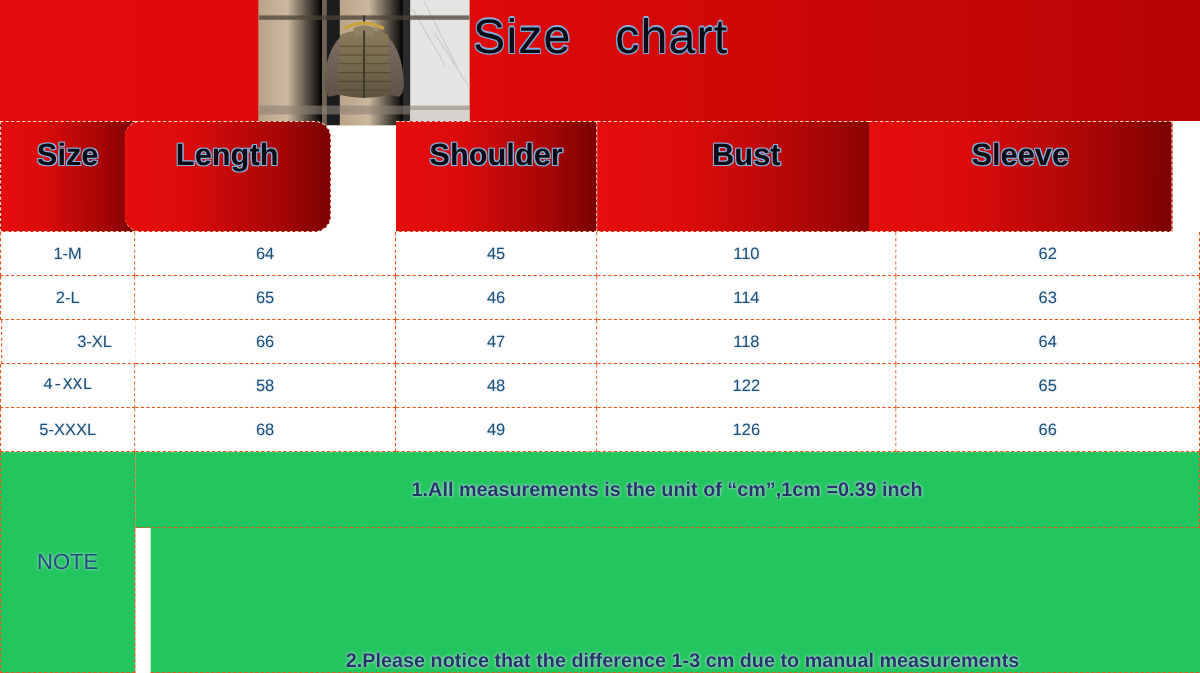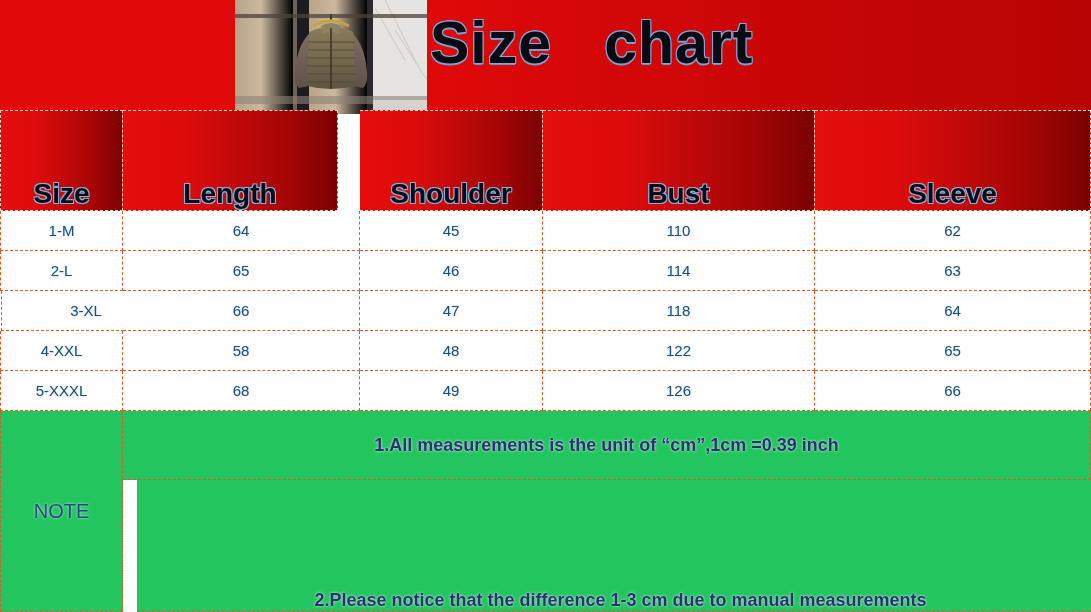--- a/index.html
+++ b/index.html
@@ -24,22 +24,22 @@
     left: 0;
     top: 0;
     width: 1091px;
     height: 110px;
     background: linear-gradient(to right, #e20a0a 0%, #e00909 38%, #c80606 72%, #b80404 100%);
   }
   .banner-title {
     position: absolute;
     left: 430px;
     top: 9px;
-    font-size: 59px;
-    font-weight: bold;
+    font-size: 44px;
+    font-weight: normal;
     letter-spacing: 1px;
     color: #0a0a12;
     white-space: pre;
     text-shadow:
       -1px -1px 0 #7ea8d8, 1px -1px 0 #7ea8d8,
       -1px  1px 0 #7ea8d8, 1px  1px 0 #7ea8d8,
        0   -1.5px 0 #8fb6e2, 0 1.5px 0 #6d96c6;
   }
 
   
@@ -75,21 +75,21 @@
   .cell.toprow { border-top: 1.5px dashed #e8561f; }
 
   .hcell {
     background: linear-gradient(to right, #e50d0d 0%, #dd0b0b 30%, #a40505 78%, #7a0202 100%);
     border-right-color: #ffd9c4;
     border-bottom-color: #ffd9c4;
     align-items: flex-start;
     padding-top: 14px;
   }
   .hcell.first { border-left-color: #ffd9c4; }
-  .hcell.toprow { border-top-color: #ffd9c4; align-items: flex-end; }
+  .hcell.toprow { border-top-color: #ffd9c4; }
   .hlabel {
     font-size: 28px;
     font-weight: bold;
     color: #0b0b14;
     text-shadow:
       -1px -1px 0 #88b0dd, 1px -1px 0 #88b0dd,
       -1px  1px 0 #88b0dd, 1px  1px 0 #88b0dd;
   }
 
   .dcell { background: #ffffff; }
@@ -177,30 +177,30 @@
 
       <path d="M96 28 L96 89" stroke="#3c3528" stroke-width="1.6"></path>
     </svg>
   </div>
 
   <div class="tbl">
 
     <div class="cell hcell first toprow" style="left:0;top:0;width:123px;height:101px;">
       <span class="hlabel">Size</span>
     </div>
-    <div class="cell hcell toprow" style="left:123px;top:0;width:215px;height:101px;">
+    <div class="cell hcell toprow" style="left:113px;top:0;width:188px;height:101px;border-radius:15px;">
       <span class="hlabel">Length</span>
     </div>
     <div class="cell hcell toprow" style="left:360px;top:0;width:183px;height:101px;">
       <span class="hlabel">Shoulder</span>
     </div>
     <div class="cell hcell toprow" style="left:543px;top:0;width:272px;height:101px;">
       <span class="hlabel">Bust</span>
     </div>
-    <div class="cell hcell toprow" style="left:815px;top:0;width:276px;height:101px;">
+    <div class="cell hcell toprow" style="left:790px;top:0;width:276px;height:101px;">
       <span class="hlabel">Sleeve</span>
     </div>
 
     <div class="cell dcell first" style="left:0;top:101px;width:123px;height:40px;">
       <span class="dtext">1-M</span>
     </div>
     <div class="cell dcell" style="left:123px;top:101px;width:237px;height:40px;">
       <span class="dtext">64</span>
     </div>
     <div class="cell dcell" style="left:360px;top:101px;width:183px;height:40px;">
@@ -238,21 +238,21 @@
     <div class="cell dcell" style="left:360px;top:181px;width:183px;height:40px;">
       <span class="dtext">47</span>
     </div>
     <div class="cell dcell" style="left:543px;top:181px;width:272px;height:40px;">
       <span class="dtext">118</span>
     </div>
     <div class="cell dcell" style="left:815px;top:181px;width:276px;height:40px;">
       <span class="dtext">64</span>
     </div>
 
-    <div class="cell dcell first" style="left:0;top:221px;width:123px;height:40px;">
+    <div class="cell dcell first" style="left:0;top:221px;width:123px;height:40px;font-family:Liberation Mono, monospace;">
       <span class="dtext">4-XXL</span>
     </div>
     <div class="cell dcell" style="left:123px;top:221px;width:237px;height:40px;">
       <span class="dtext">58</span>
     </div>
     <div class="cell dcell" style="left:360px;top:221px;width:183px;height:40px;">
       <span class="dtext">48</span>
     </div>
     <div class="cell dcell" style="left:543px;top:221px;width:272px;height:40px;">
       <span class="dtext">122</span>

